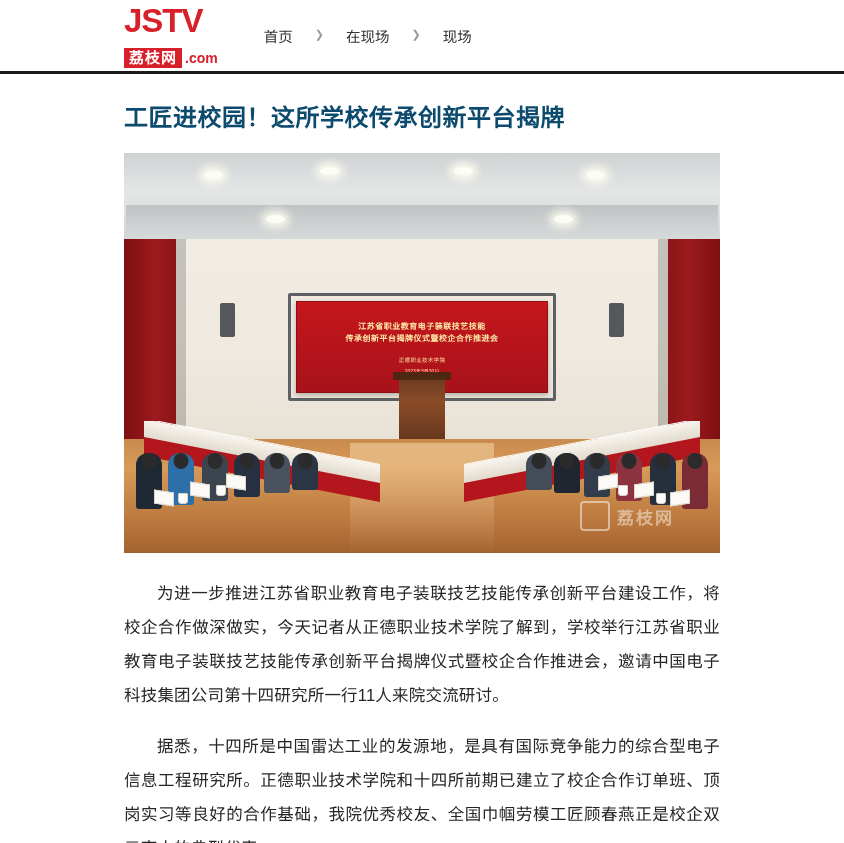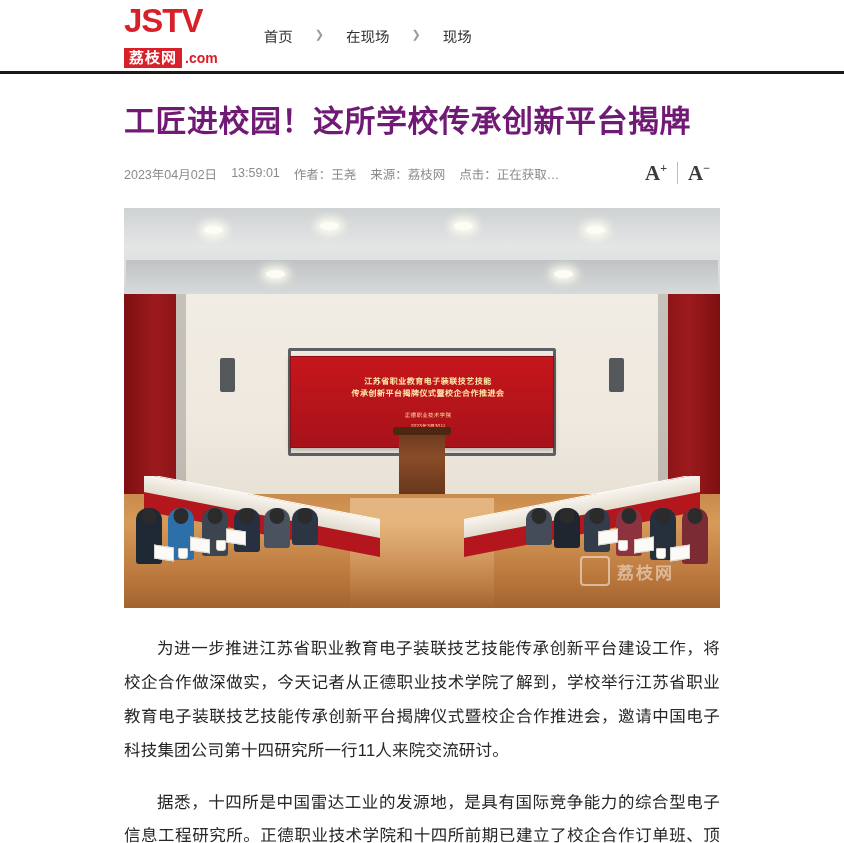--- a/index.html
+++ b/index.html
@@ -83,23 +83,23 @@
   }
 
   
   .article {
     width: 596px;
     margin: 0 auto;
     padding-top: 28px;
     box-sizing: content-box;
   }
   .article-title {
-    font-size: 31px;
-    font-weight: bold;
-    color: #701a75;
+    font-size: 24px;
+    font-weight: bold;
+    color: #0c4a6e;
     letter-spacing: 0.5px;
     margin: 0 0 20px 0;
     line-height: 1.3;
   }
   .meta-row {
     display: flex;
     align-items: center;
     justify-content: space-between;
     border-bottom: 0;
     padding-bottom: 6px;
@@ -202,21 +202,20 @@
     top: 148px;
     width: 250px;
     height: 90px;
     background: linear-gradient(#c5161c,#a8121a);
     border: 1px solid #8d0f14;
     display: flex;
     flex-direction: column;
     align-items: center;
     justify-content: center;
     box-shadow: 0 2px 5px rgba(0,0,0,0.25);
-    padding-left: 12px;
   }
   .banner .l1, .banner .l2 {
     color: #ffe9a8;
     font-size: 8px;
     letter-spacing: 0.5px;
     line-height: 1.5;
     white-space: nowrap;
     font-weight: bold;
   }
   .banner .l3 {
@@ -357,39 +356,20 @@
     <span class="sep">❯</span>
     <a class="crumb" href="#">现场</a>
   </nav>
 
 </div>
 
 <div class="article">
 
   <h1 class="article-title">工匠进校园！这所学校传承创新平台揭牌</h1>
 
-  <div class="meta-row">
-    <div class="meta-left">
-      <span class="item">2023年04月02日</span>
-      <span class="item">13:59:01</span>
-      <span class="item">作者：王尧</span>
-      <span class="item">来源：荔枝网</span>
-      <span class="item">点击：正在获取…</span>
-    </div>
-
-    <div class="font-size-ctrl">
-      <div class="fs-btn">
-        <span>A</span><sup>+</sup>
-      </div>
-      <div class="fs-divider"></div>
-      <div class="fs-btn">
-        <span>A</span><sup>−</sup>
-      </div>
-    </div>
-  </div>
 
   <div class="photo-wrap">
     <div class="photo">
 
       <div class="ceiling">
         <div class="ceiling-inner"></div>
       </div>
       <div class="light" style="left:80px;  top:18px;"></div>
       <div class="light" style="left:196px; top:14px;"></div>
       <div class="light" style="left:330px; top:14px;"></div>

